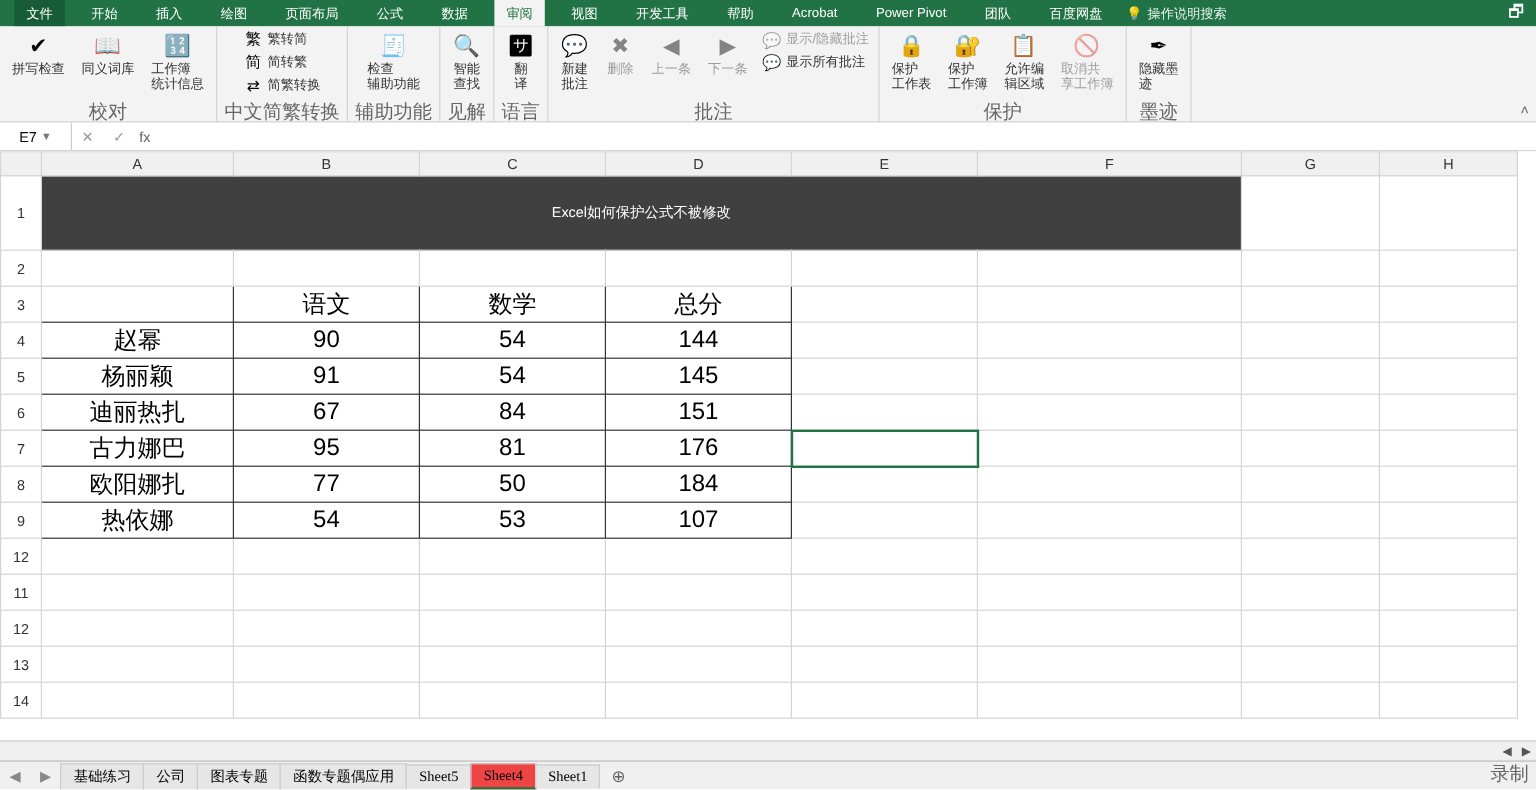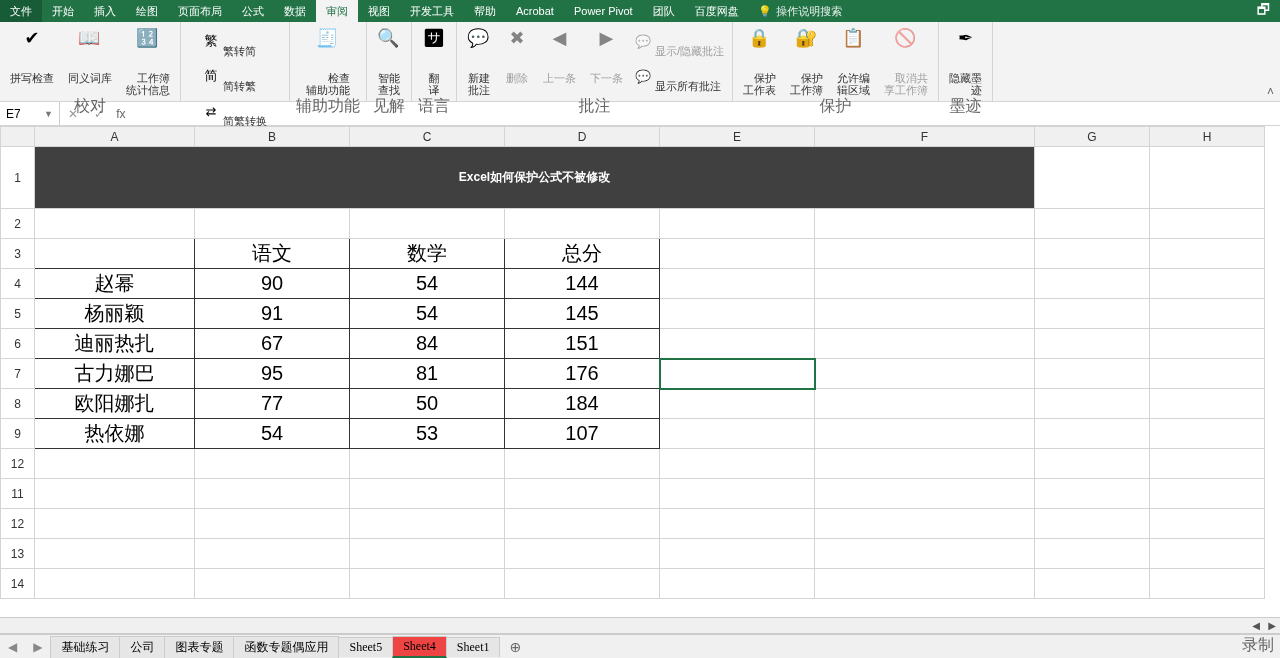--- a/index.html
+++ b/index.html
@@ -1,60 +1,60 @@
 <!DOCTYPE html>
 <html><head>
 <meta charset="utf-8">
 <style>
 * { margin: 0; padding: 0; box-sizing: border-box; font-family: "Microsoft YaHei", Arial, sans-serif; }
 body { background: #fff; overflow: hidden; width: 1280px; height: 658px; }
 
 
 .titlebar { background: #217346; color: #fff; height: 22px; display: flex; align-items: center; font-size: 11px; }
-.titlebar .tab { padding: 6px 10px; height: 22px; display: flex; align-items: center; cursor: pointer; }
+.titlebar .tab { padding: 6px 10px; height: 22px; display: flex; align-items: center; cursor: pointer; margin-left: 12px; }
 .titlebar .tab.file { background: #185c37; }
 .titlebar .tab.active { background: #f3f3f3; color: #217346; }
 .titlebar .spacer { flex: 1; }
 .titlebar .search-hint { display: flex; align-items: center; opacity: .9; padding: 0 10px; }
 .titlebar .bulb { margin-right: 4px; font-size: 11px; }
 .titlebar .winbtn { padding: 0 10px; font-size: 14px; }
 
 
 .ribbon { background: #f3f3f3; border-bottom: 1px solid #d4d4d4; height: 80px; display: flex; position: relative; }
 .group { border-right: 1px solid #d4d4d4; display: flex; flex-direction: column; align-items: center; padding: 2px 6px 0; }
 .group-body { display: flex; align-items: flex-start; gap: 6px; flex: 1; }
 .group-label { font-size: 16px; color: #666; height: 16px; display: flex; align-items: center; }
 .rbtn { display: flex; flex-direction: column; align-items: center; justify-content: flex-start; gap: 2px; cursor: pointer; padding: 2px 4px; }
 .rbtn .icon { width: 24px; height: 24px; display: flex; align-items: center; justify-content: center; font-size: 18px; }
-.rbtn .lbl { font-size: 11px; color: #333; text-align: right; line-height: 12px; white-space: pre; margin-top: 20px; }
+.rbtn .lbl { font-size: 11px; color: #333; text-align: left; line-height: 12px; white-space: pre; }
 .rbtn.small { flex-direction: row; gap: 4px; padding: 1px 2px; }
 .rbtn.small .icon { width: 16px; height: 16px; font-size: 13px; }
 .rbtn.small .lbl { white-space: nowrap; }
 .smallcol { display: flex; flex-direction: column; gap: 1px; }
 .rbtn.disabled { opacity: .45; }
 .ribbon-collapse { position: absolute; right: 6px; bottom: 2px; font-size: 12px; color: #666; cursor: pointer; }
 
 
 .formulabar { height: 24px; border-bottom: 1px solid #d4d4d4; display: flex; align-items: center; font-size: 12px; }
-.namebox { width: 60px; border-right: 1px solid #ccc; padding: 0 6px; height: 100%; display: flex; align-items: center; }
+.namebox { width: 60px; border-right: 1px solid #ccc; padding: 0 16px; height: 100%; display: flex; align-items: center; }
 .namebox .dd { margin-left: auto; font-size: 9px; color: #777; }
 .fx-btn { padding: 0 8px; color: #999; cursor: pointer; }
 .fx-label { color: #666; padding: 0 4px; }
 .fx-input { flex: 1; height: 100%; border: none; outline: none; padding: 0 4px; }
 
 
 .grid-wrap { position: relative; height: 508px; overflow: hidden; border-bottom: 1px solid #ccc; }
 .grid { border-collapse: collapse; table-layout: fixed; }
 .grid th, .grid td { border: 1px solid #d4d4d4; font-size: 12px; text-align: center; background: #fff; }
 .colhead th { background: #f0f0f0; height: 20px; font-weight: normal; color: #333; }
 .colhead th.corner { width: 34px; background: #f0f0f0; }
 .rowhead { background: #f0f0f0; width: 34px; color: #333; font-weight: normal; }
 .grid td { height: 30px; }
 .grid .row1 td { height: 62px; }
-.title-cell { background: #404040 !important; color: #fff; font-size: 26px; font-weight: bold; text-align: center; }
+.title-cell { background: #404040 !important; color: #fff; font-size: 26px; font-weight: normal; text-align: center; }
 .data-header td { font-size: 20px; }
 .data-row td { font-size: 20px; }
 .data-border { border: 1px solid #333 !important; }
 .col-A { width: 160px; } .col-B { width: 155px; } .col-C { width: 155px; } .col-D { width: 155px; }
 .col-E { width: 155px; } .col-F { width: 220px; } .col-G { width: 115px; } .col-H { width: 115px; }
 .selected { outline: 2px solid #217346; outline-offset: -1px; }
 .hscroll { position: absolute; left: 0; right: 0; bottom: 0; height: 16px; background: #f0f0f0; border-top: 1px solid #ccc; display:flex; align-items:center; justify-content:flex-end; }
 .hscroll .arrow { width: 16px; text-align:center; font-size:10px; color:#555; }
 
 

